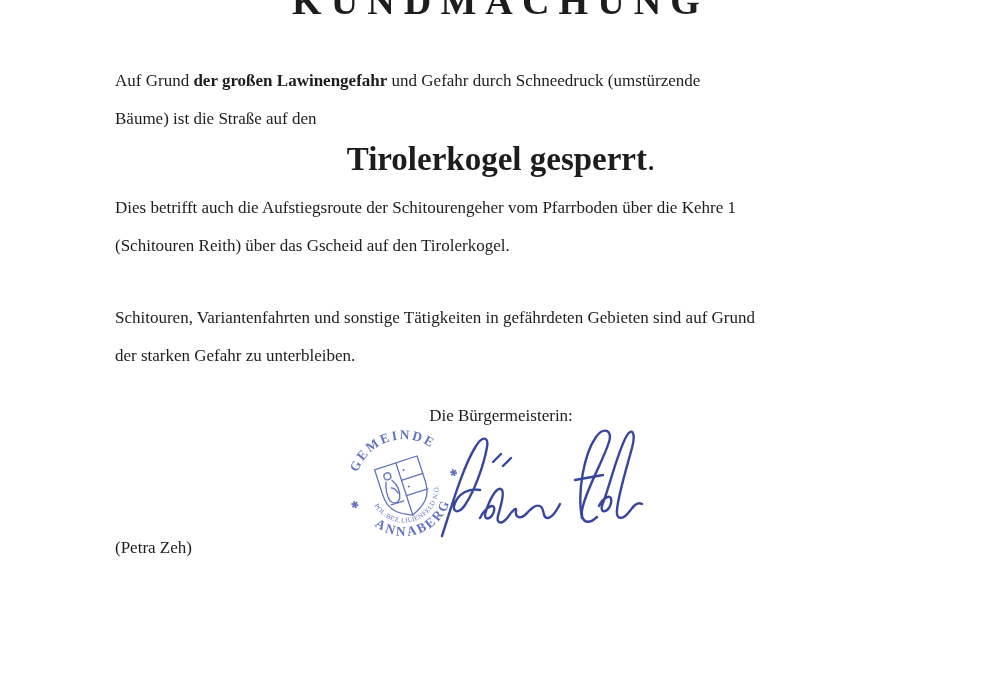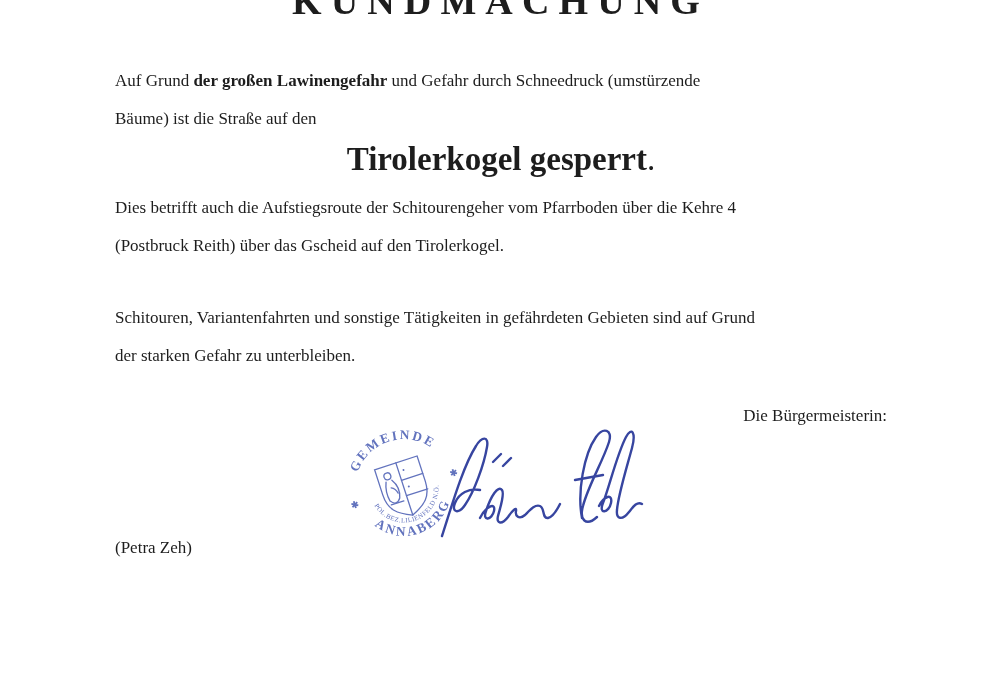--- a/index.html
+++ b/index.html
@@ -17,21 +17,21 @@
     position:absolute;left:115px;width:772px;font-size:17px;line-height:38px;
   }
   .para .line{white-space:nowrap;}
   .center{text-align:center;}
   #para1{top:62px;}
   #heading{top:139px;left:115px;width:772px;font-size:33px;line-height:40px;
            text-align:center;font-weight:bold;position:absolute;white-space:nowrap;}
   #heading .period{font-weight:normal;}
   #para2{top:189px;}
   #para3{top:299px;}
-  #sig-label{top:397px;text-align:right;}
+  #sig-label{top:397px;text-align:center;}
   #printed-name{top:529px;text-align:left;}
   .stamp-svg{position:absolute;left:341px;top:425px;width:126px;height:126px;}
   .signature-svg{position:absolute;left:436px;top:420px;width:212px;height:127px;}
   .stamp-text{font-family:"Liberation Serif","DejaVu Serif",serif;font-weight:bold;}
   .bold{font-weight:bold;}
 </style>
 </head>
 <body>
 
 <div class="page">
@@ -39,22 +39,22 @@
   <div class="doc-title">KUNDMACHUNG</div>
 
   <div class="para" id="para1">
     <div class="line"><span>Auf Grund </span><span class="bold">der großen Lawinengefahr</span><span> und Gefahr durch Schneedruck (umstürzende</span></div>
     <div class="line">Bäume) ist die Straße auf den</div>
   </div>
 
   <div id="heading"><span>Tirolerkogel gesperrt</span><span class="period">.</span></div>
 
   <div class="para" id="para2">
-    <div class="line">Dies betrifft auch die Aufstiegsroute der Schitourengeher vom Pfarrboden über die Kehre 4</div>
-    <div class="line">(Postbruck Reith) über das Gscheid auf den Tirolerkogel.</div>
+    <div class="line">Dies betrifft auch die Aufstiegsroute der Schitourengeher vom Pfarrboden über die Kehre 1</div>
+    <div class="line">(Schitouren Reith) über das Gscheid auf den Tirolerkogel.</div>
   </div>
 
   <div class="para" id="para3">
     <div class="line">Schitouren, Variantenfahrten und sonstige Tätigkeiten in gefährdeten Gebieten sind auf Grund</div>
     <div class="line">der starken Gefahr zu unterbleiben.</div>
   </div>
 
   <div class="para center" id="sig-label">Die Bürgermeisterin:</div>
 
   <svg class="stamp-svg" viewBox="0 0 124 124">

